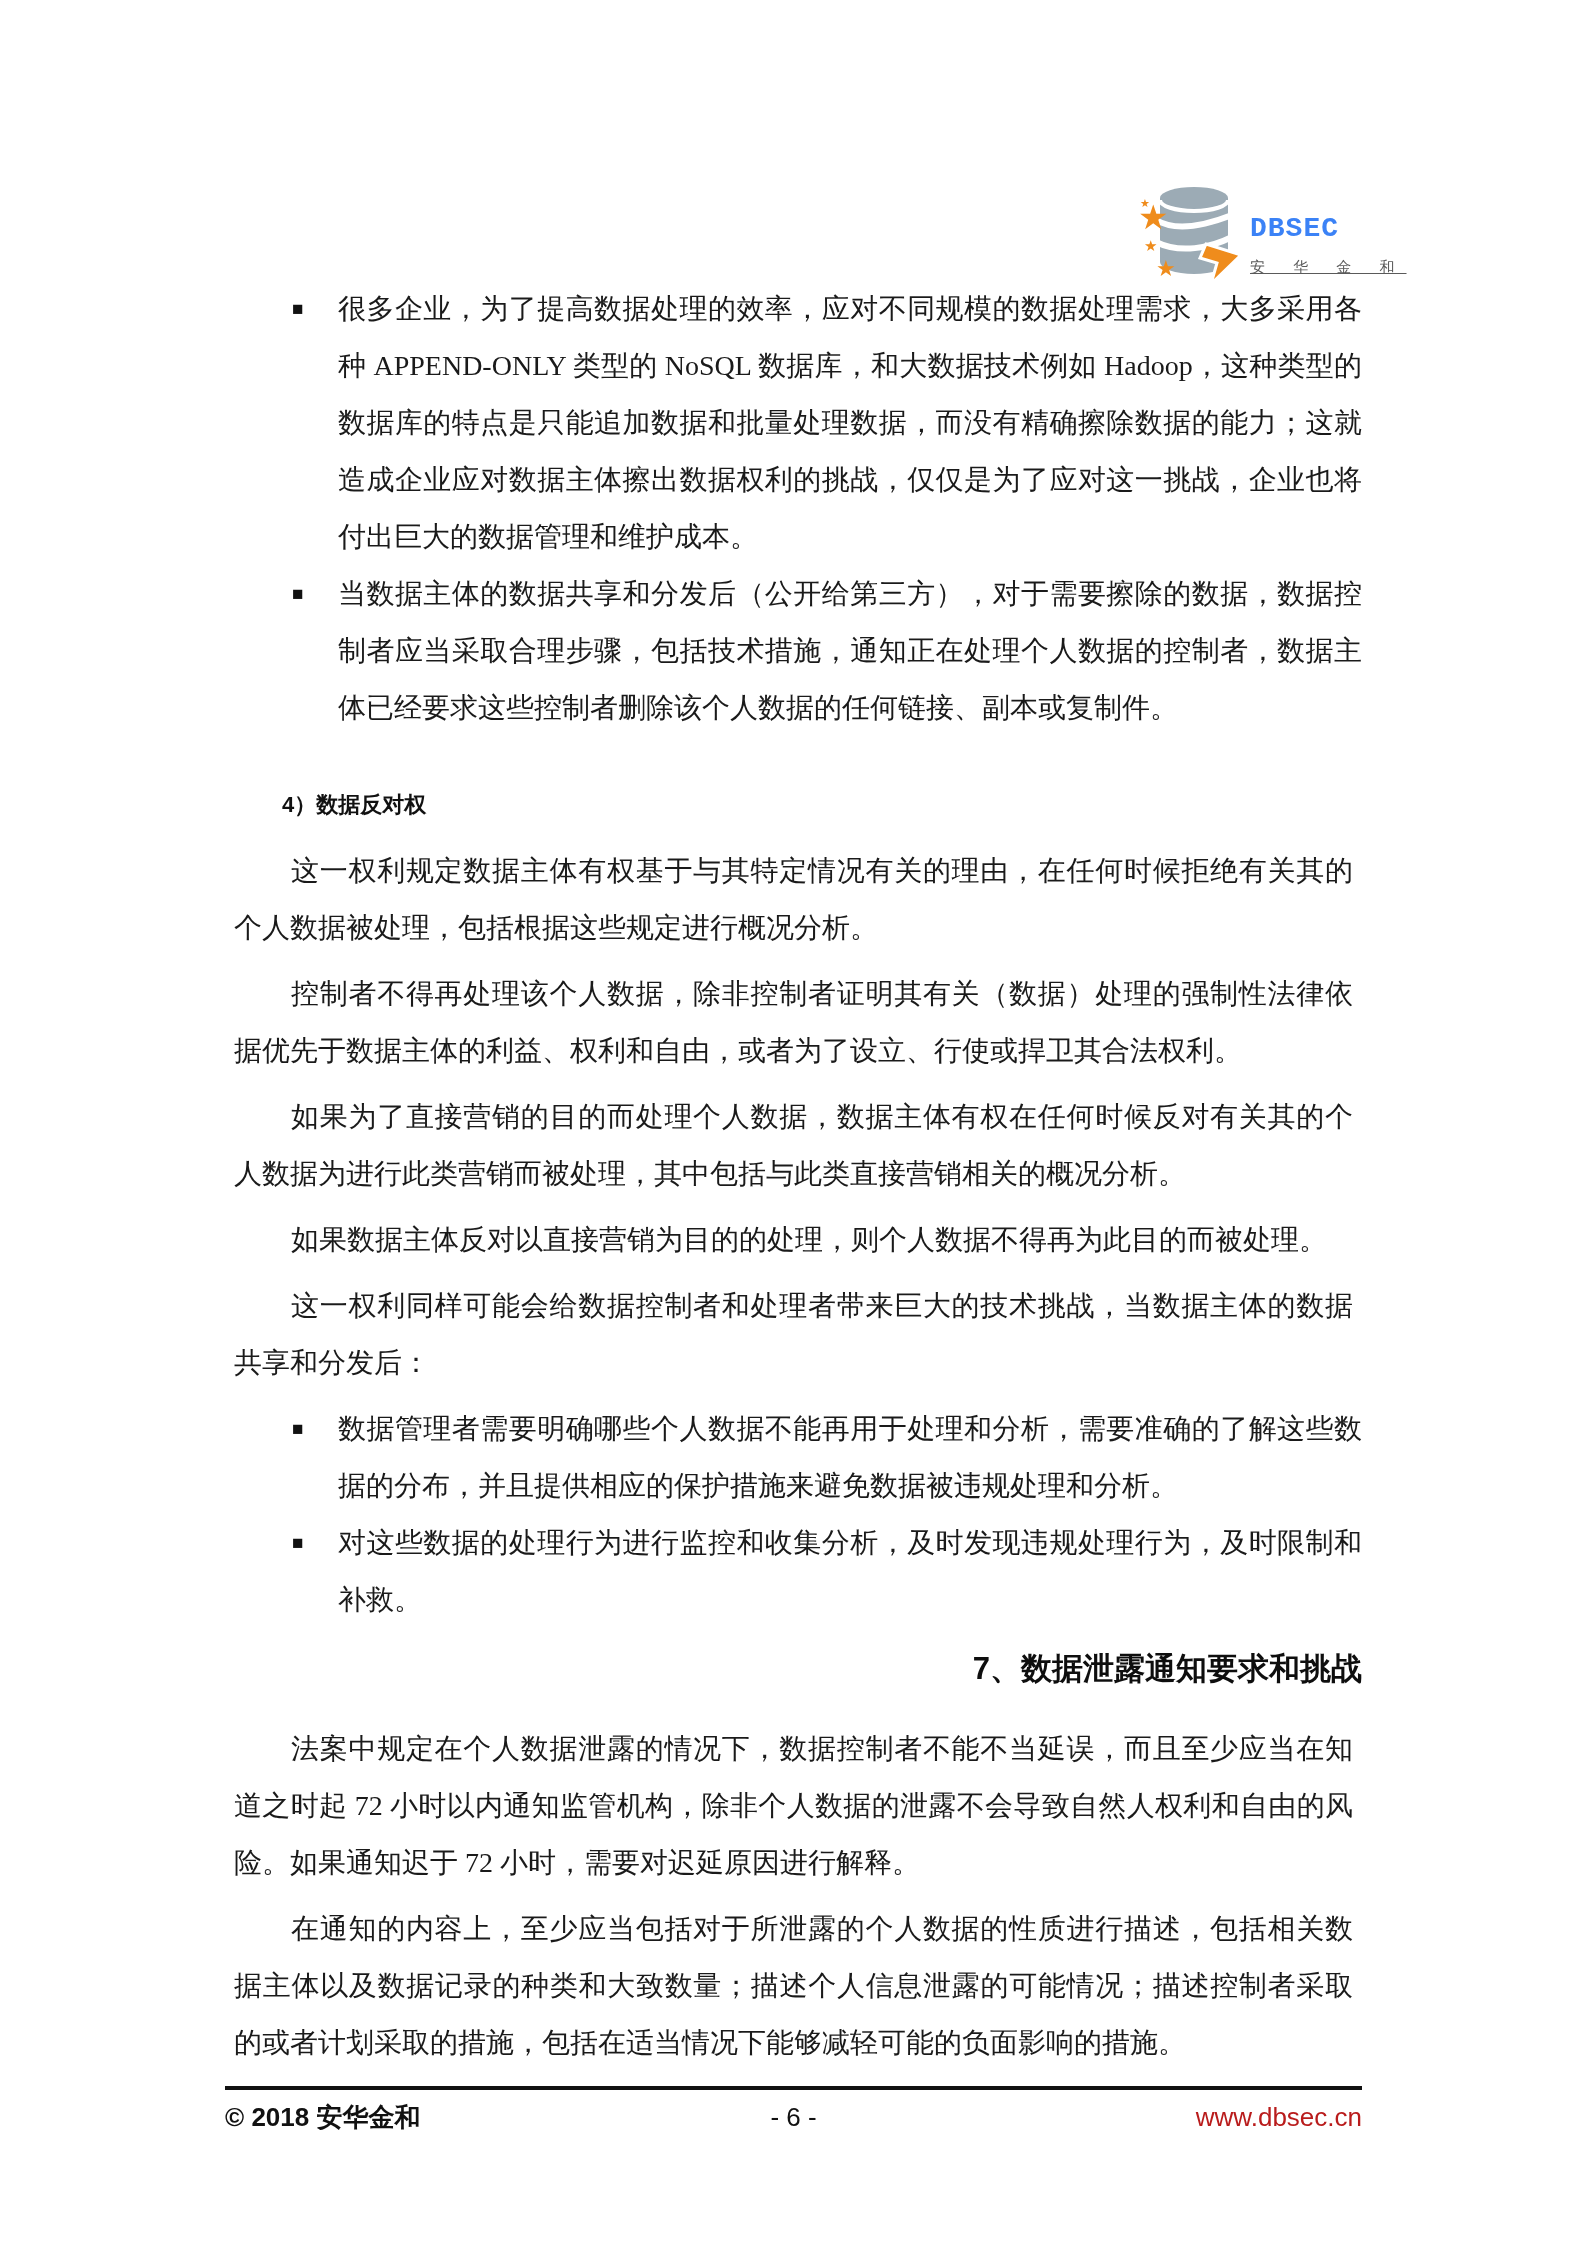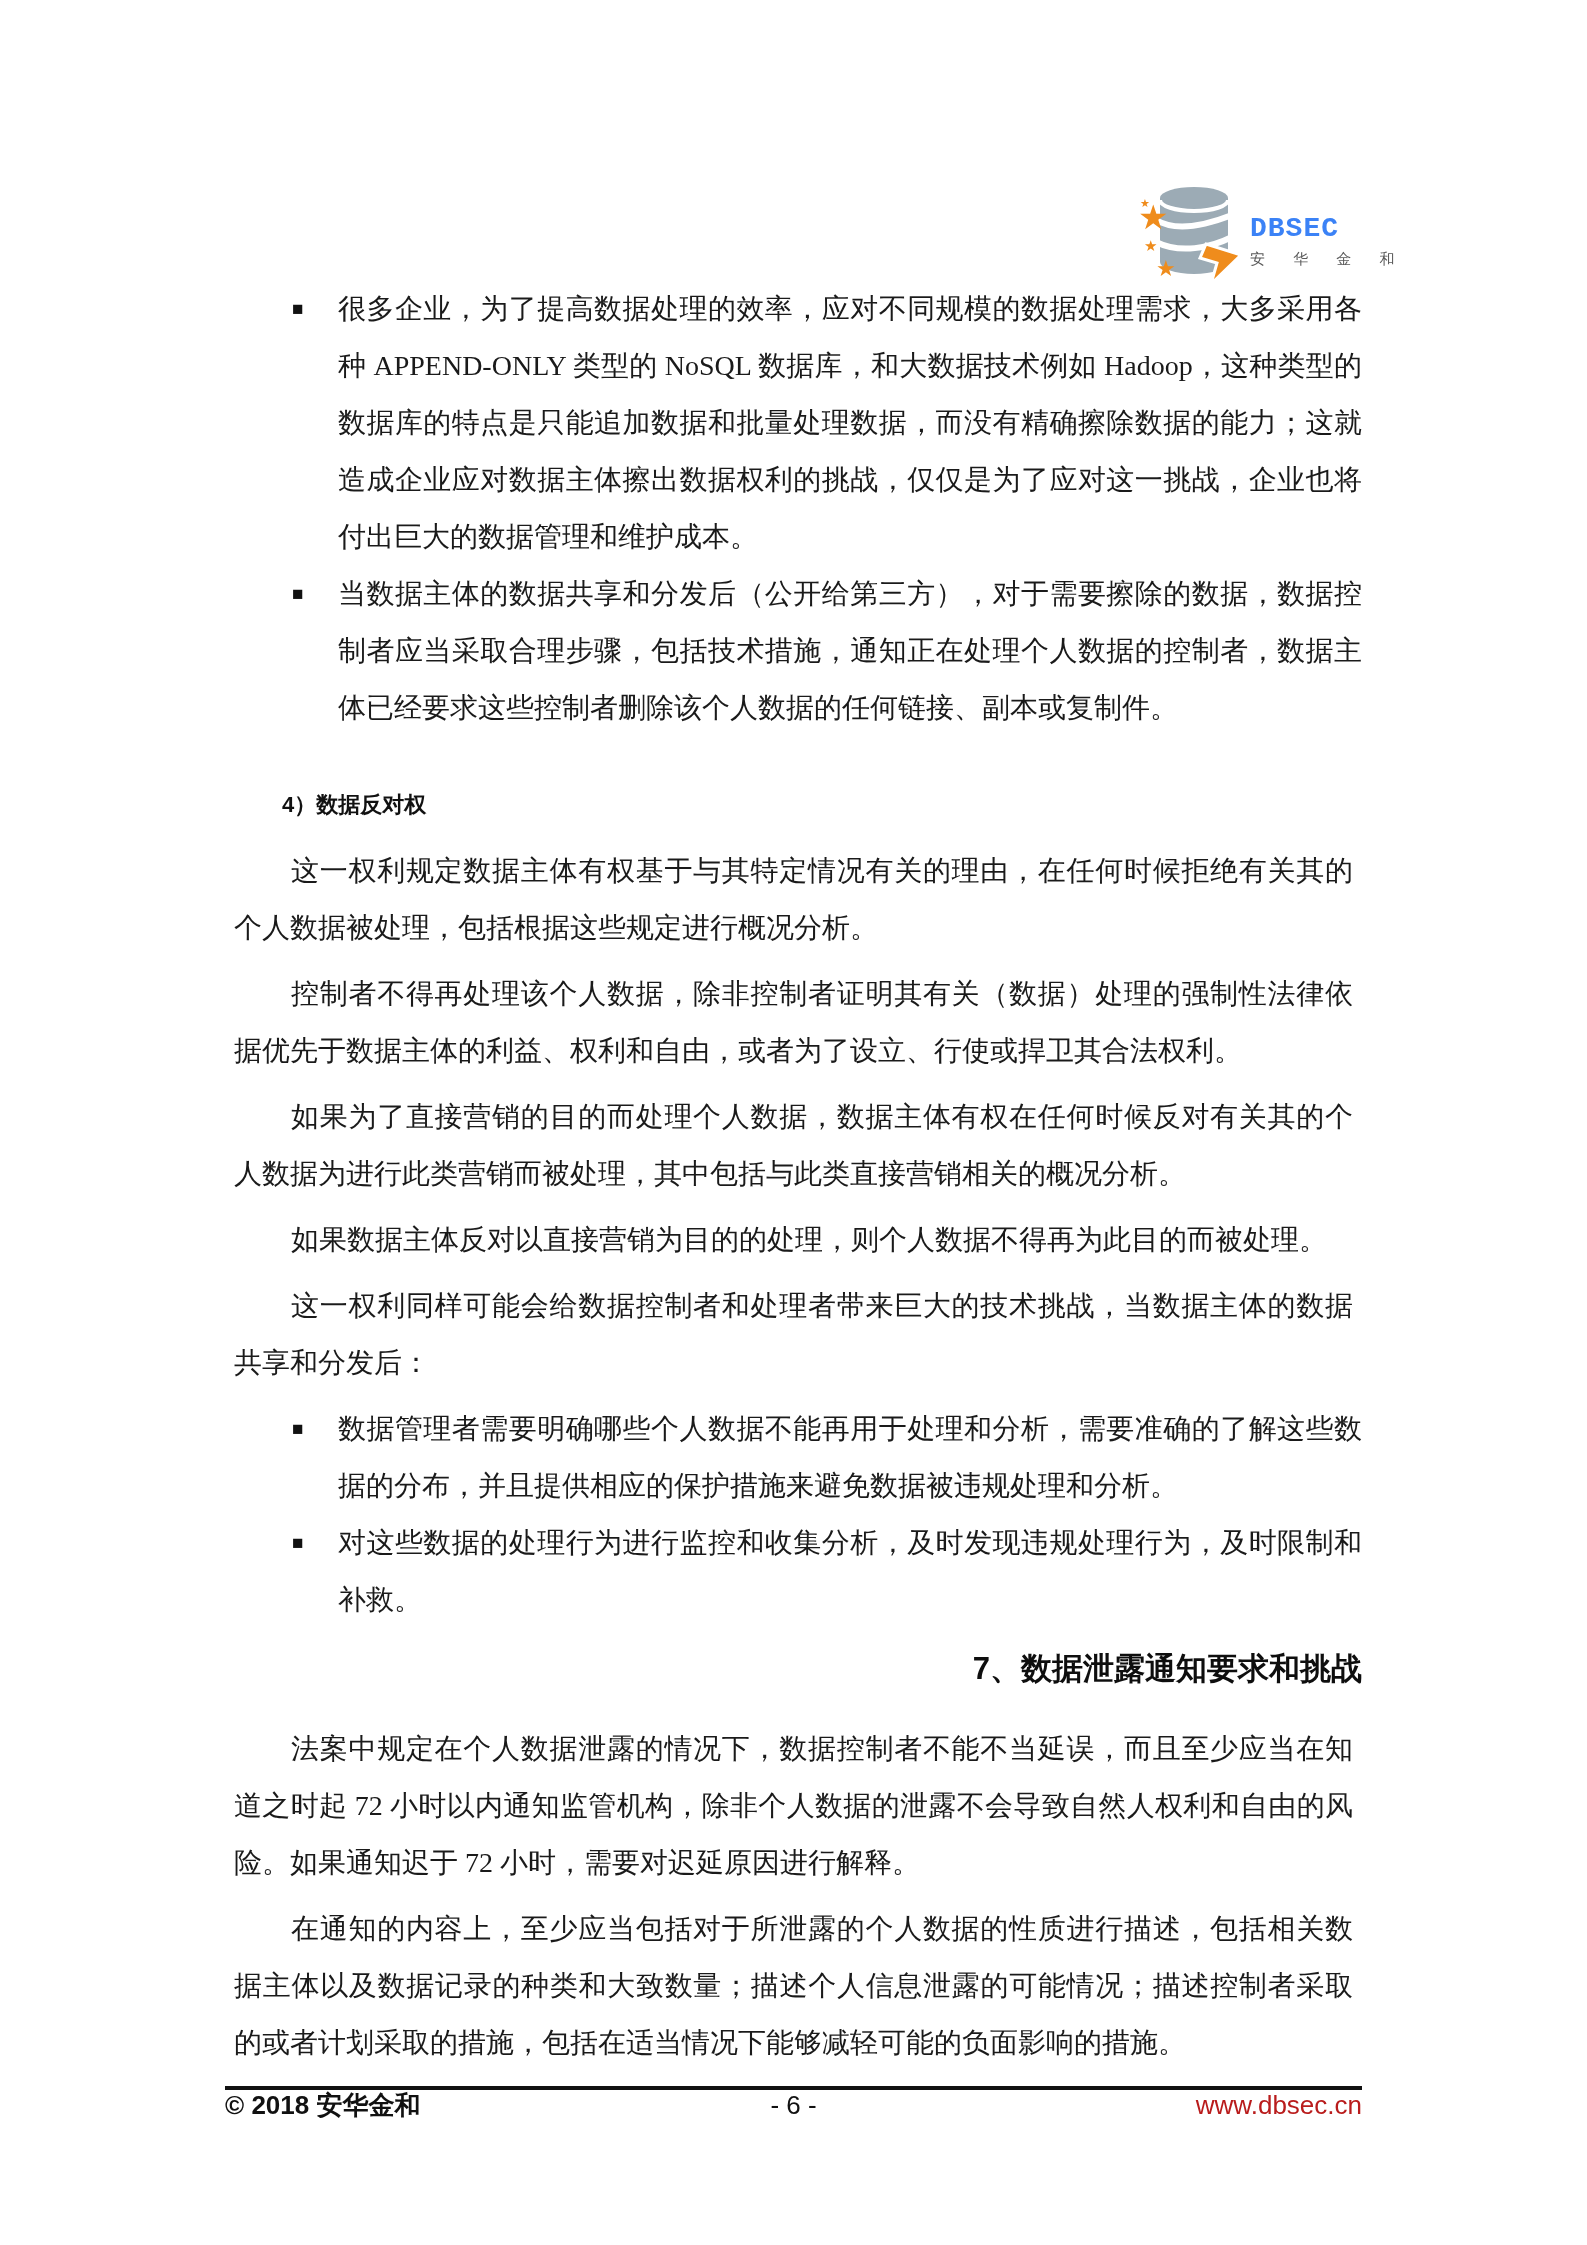--- a/index.html
+++ b/index.html
@@ -35,22 +35,23 @@
     font-size: 28px;
     line-height: 34px;
     letter-spacing: 1px;
     color: #3b82f6;
   }
   .logo-sub {
     font-family: "Liberation Sans", "DejaVu Sans", sans-serif;
     font-size: 15px;
     color: #5a5a5a;
     letter-spacing: 12px;
-    margin-top: 4px;
+    margin-top: 12px;
     white-space: nowrap;
+    text-decoration: underline;
   }
 
   
   .content {
     position: absolute;
     left: 225px;
     top: 0;
     width: 1137px;
     font-size: 28px;
     line-height: 57px;
@@ -103,20 +104,21 @@
     text-align: right;
   }
 
   
   .footer {
     position: absolute;
     left: 225px;
     top: 2086px;
     width: 1137px;
     border-top: 4px solid #111;
+    padding-top: 12px;
     font-size: 26px;
     line-height: 30px;
   }
   .footer-left {
     font-family: "Liberation Sans", "DejaVu Sans", sans-serif;
     font-weight: bold;
     color: #111;
     float: left;
   }
   .footer-center {

